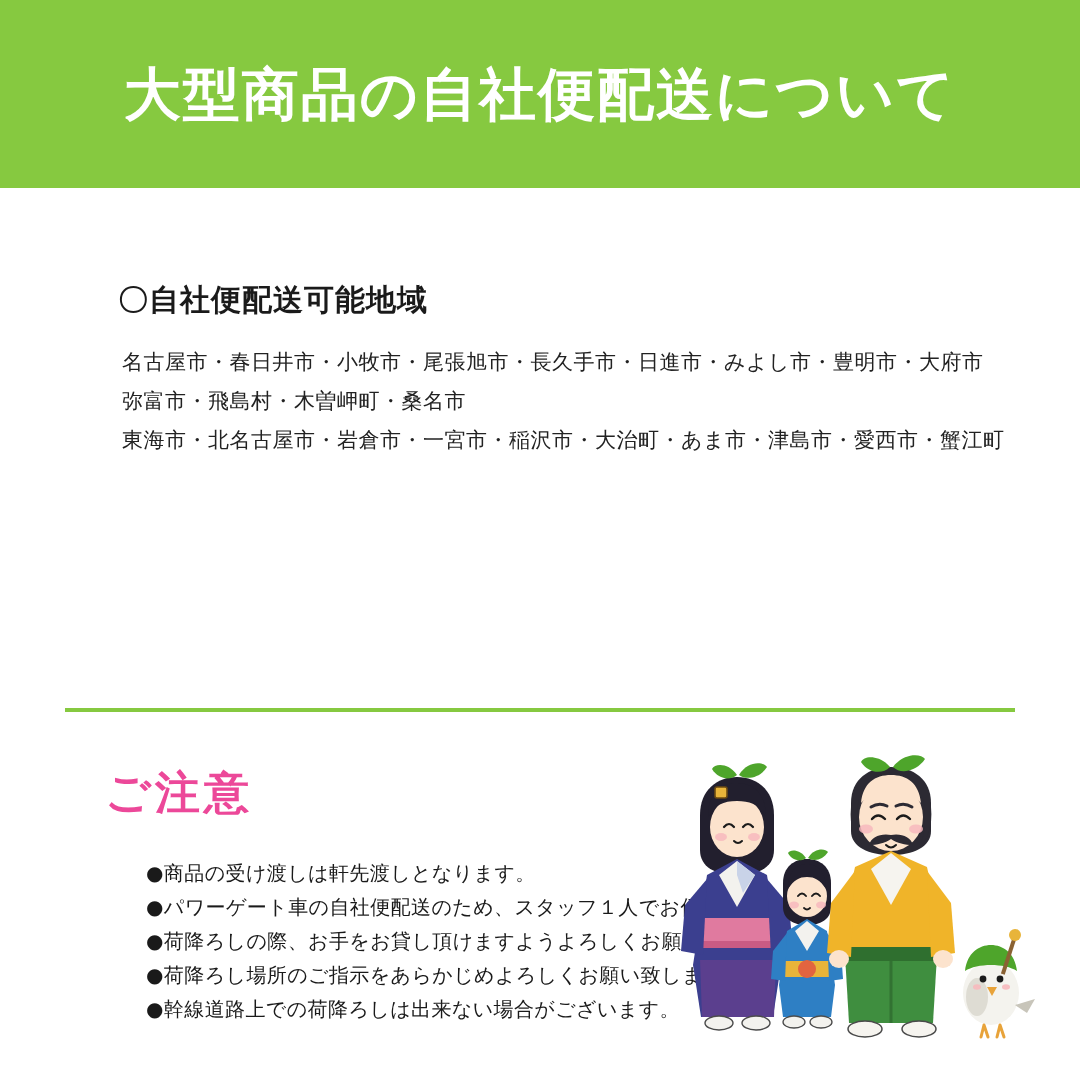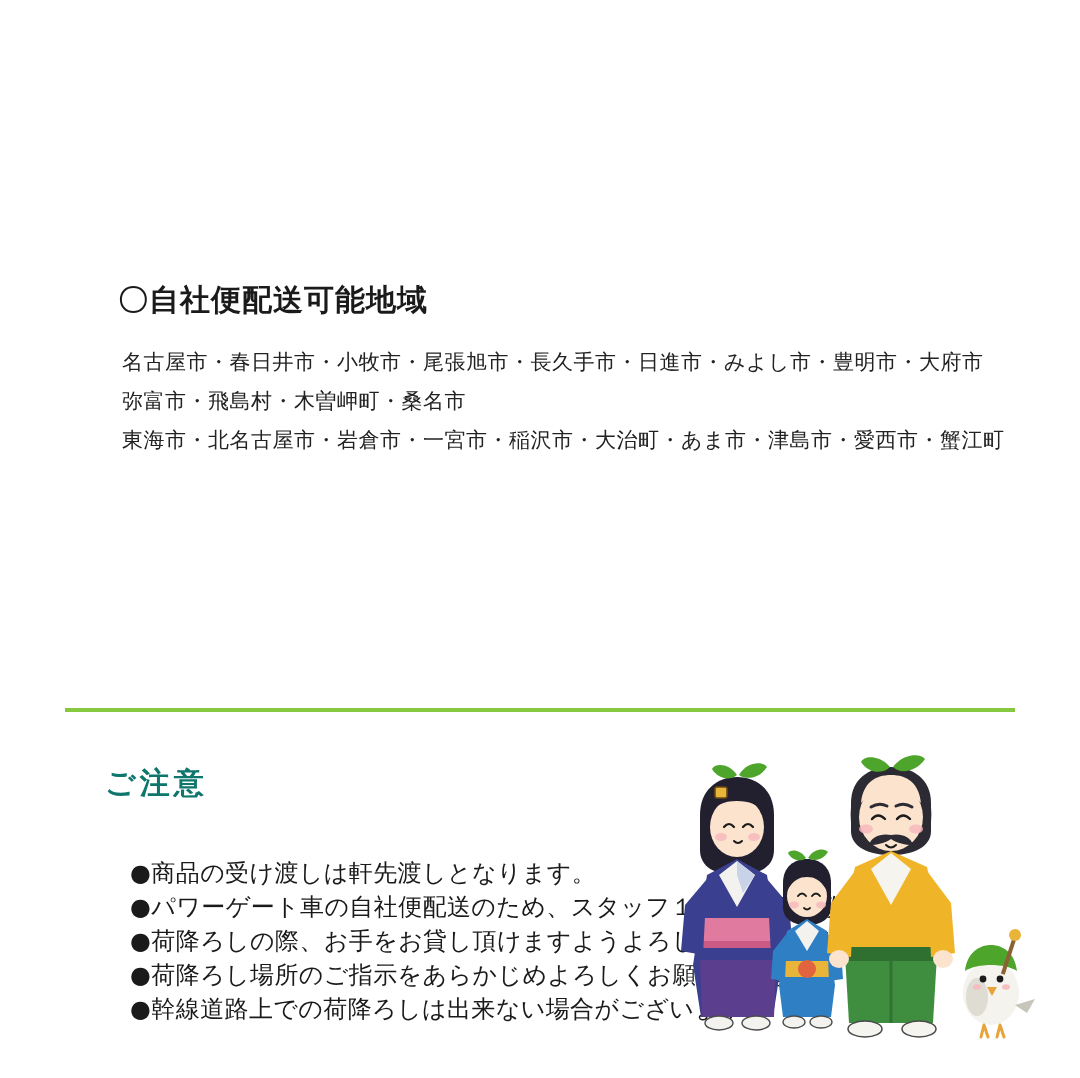--- a/index.html
+++ b/index.html
@@ -87,56 +87,60 @@
     width: 950px;
     height: 4px;
     background: #86c940;
   }
 
   
   .notice-heading {
     position: absolute;
     left: 105px;
     top: 575px;
-    font-size: 30px;
+    font-size: 45px;
     font-weight: bold;
-    color: #0f766e;
+    color: #ec4899;
     letter-spacing: 4px;
     font-family: Liberation Mono, monospace;
   }
 
   .notice-list {
     position: absolute;
     left: 130px;
     top: 668px;
     width: 880px;
   }
   .notice-line {
-    font-size: 24px;
+    font-size: 20px;
     color: #1a1a1a;
     line-height: 34px;
     letter-spacing: 0.4px;
     white-space: nowrap;
     font-family: "DejaVu Sans", "Liberation Sans", sans-serif;
+    margin-left: 16px;
   }
 
   
   .illustration {
     position: absolute;
     left: 655px;
     top: 755px;
     width: 400px;
     height: 300px;
   }
 </style>
 </head>
 <body>
 
 <div class="page">
 
+  <div class="header-banner">
+    <div class="header-title">大型商品の自社便配送について</div>
+  </div>
 
   <div class="section-area">
 
     <div class="area-heading">〇自社便配送可能地域</div>
 
     <div class="area-list">
       <div class="area-line">名古屋市・春日井市・小牧市・尾張旭市・長久手市・日進市・みよし市・豊明市・大府市</div>
       <div class="area-line">弥富市・飛島村・木曽岬町・桑名市</div>
       <div class="area-line">東海市・北名古屋市・岩倉市・一宮市・稲沢市・大治町・あま市・津島市・愛西市・蟹江町</div>
     </div>

